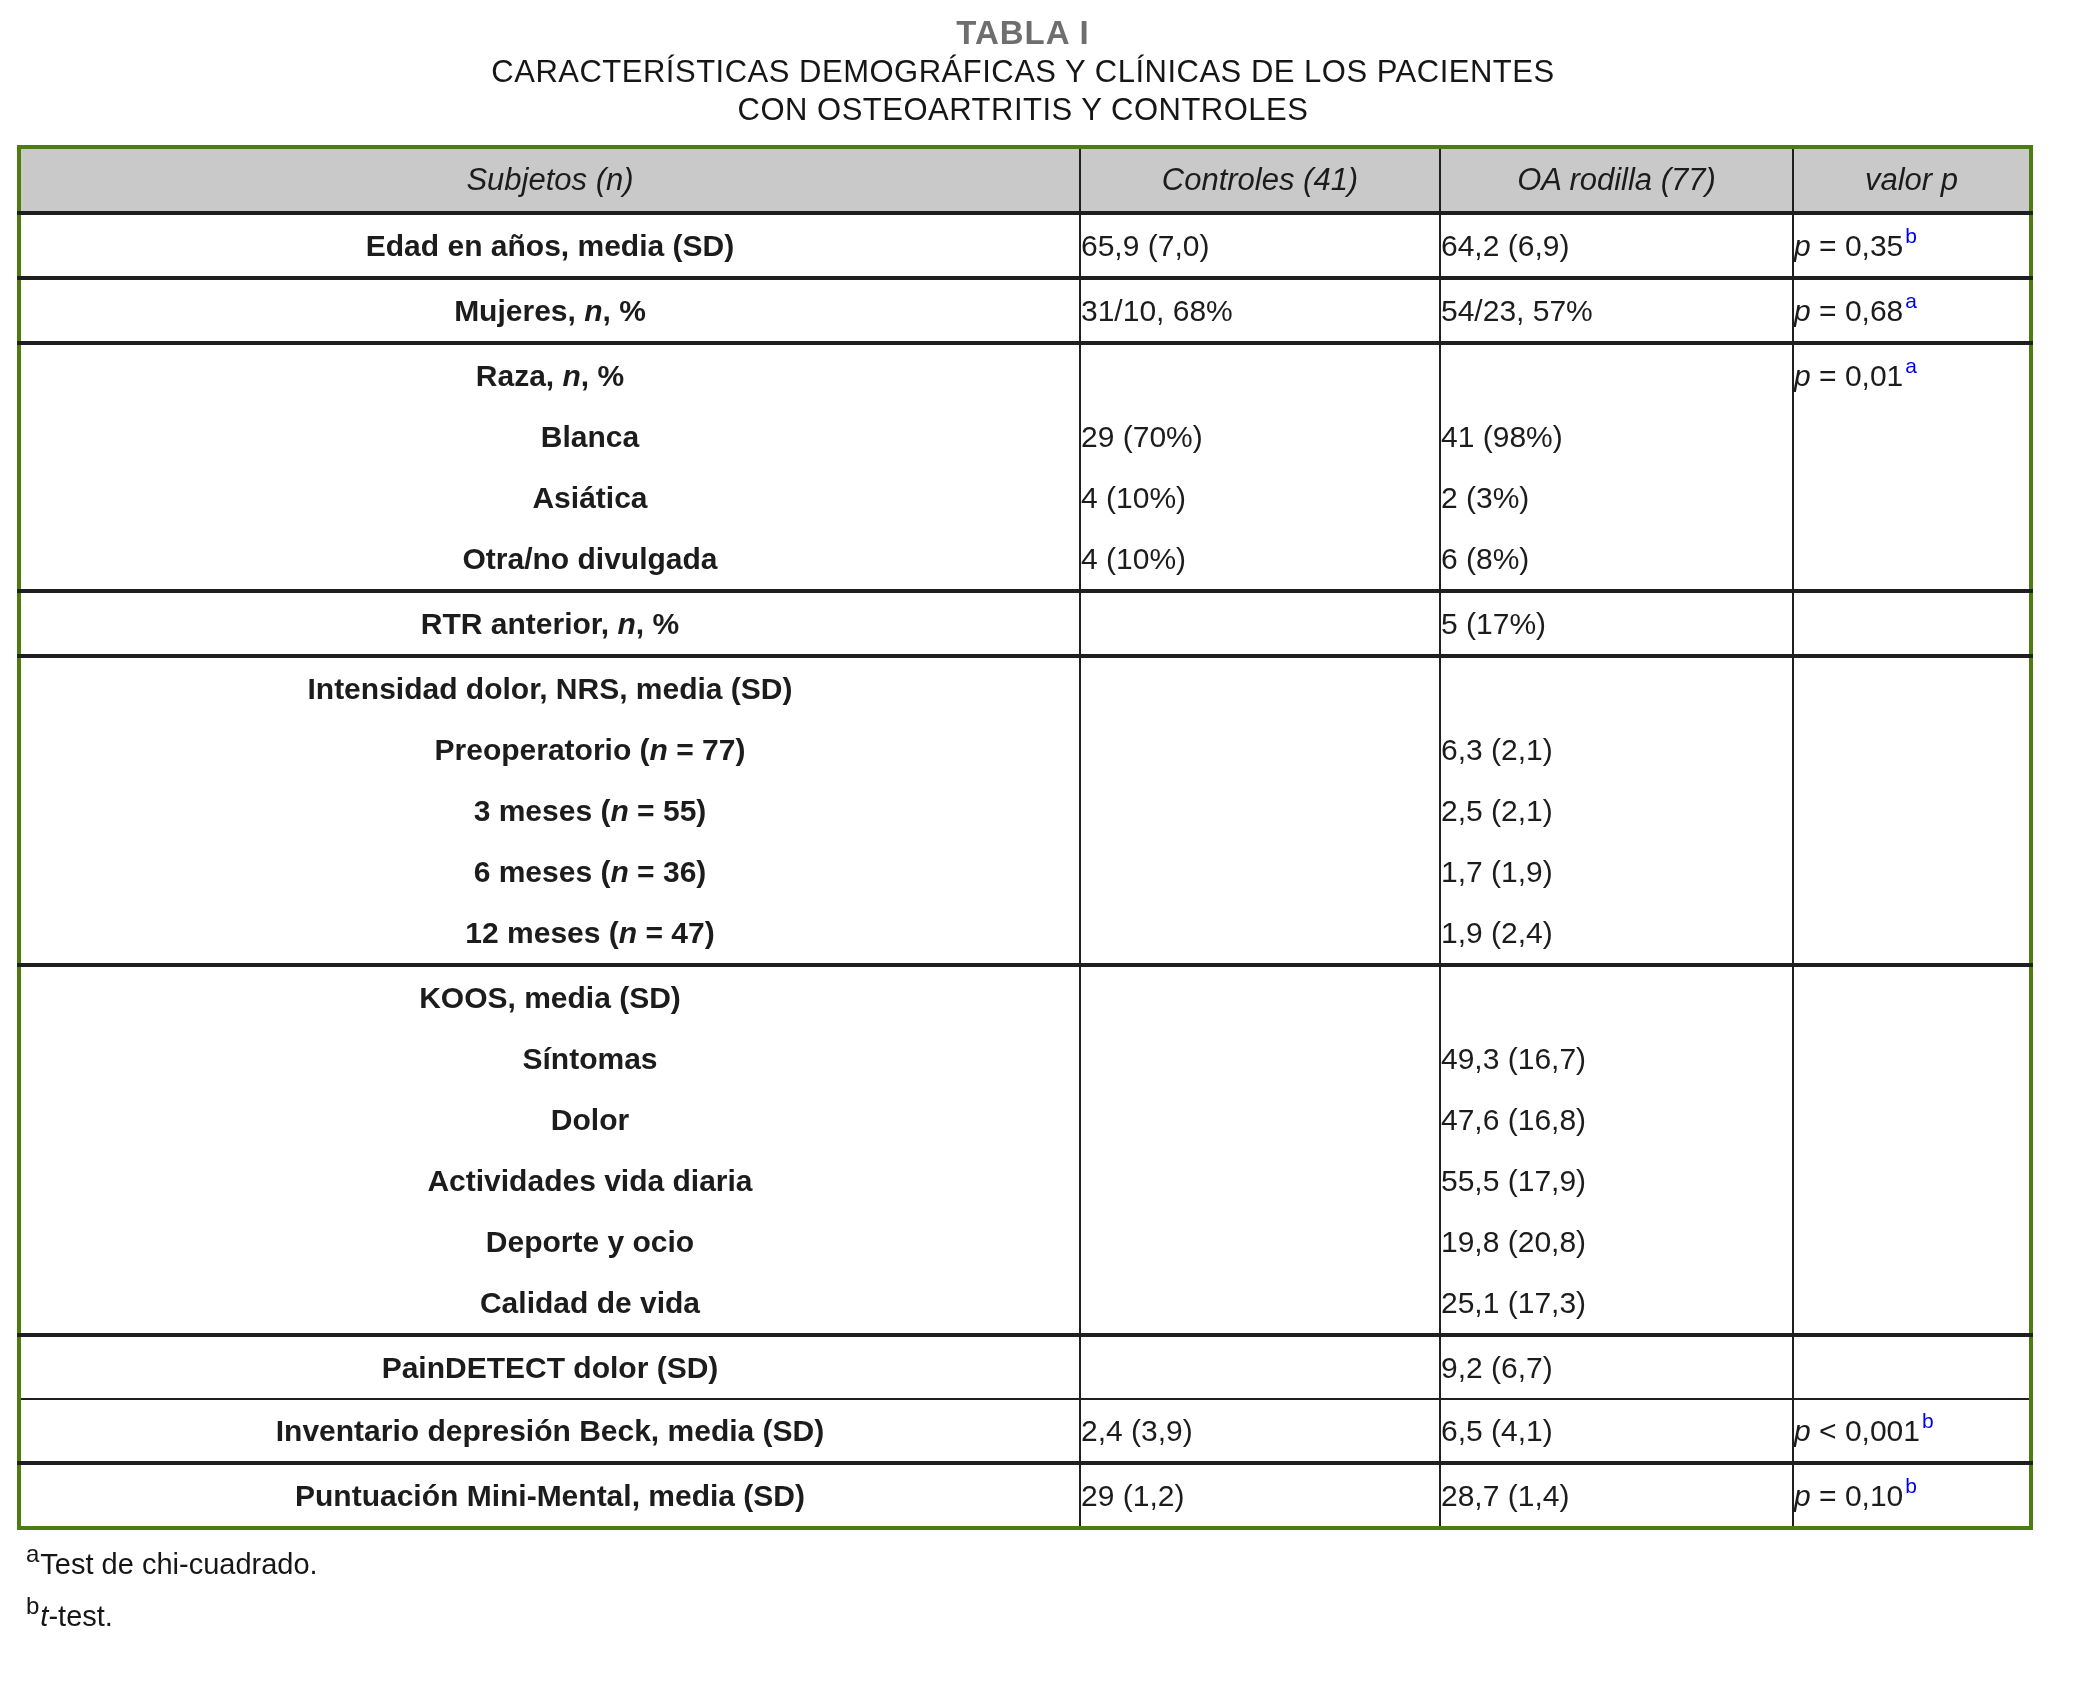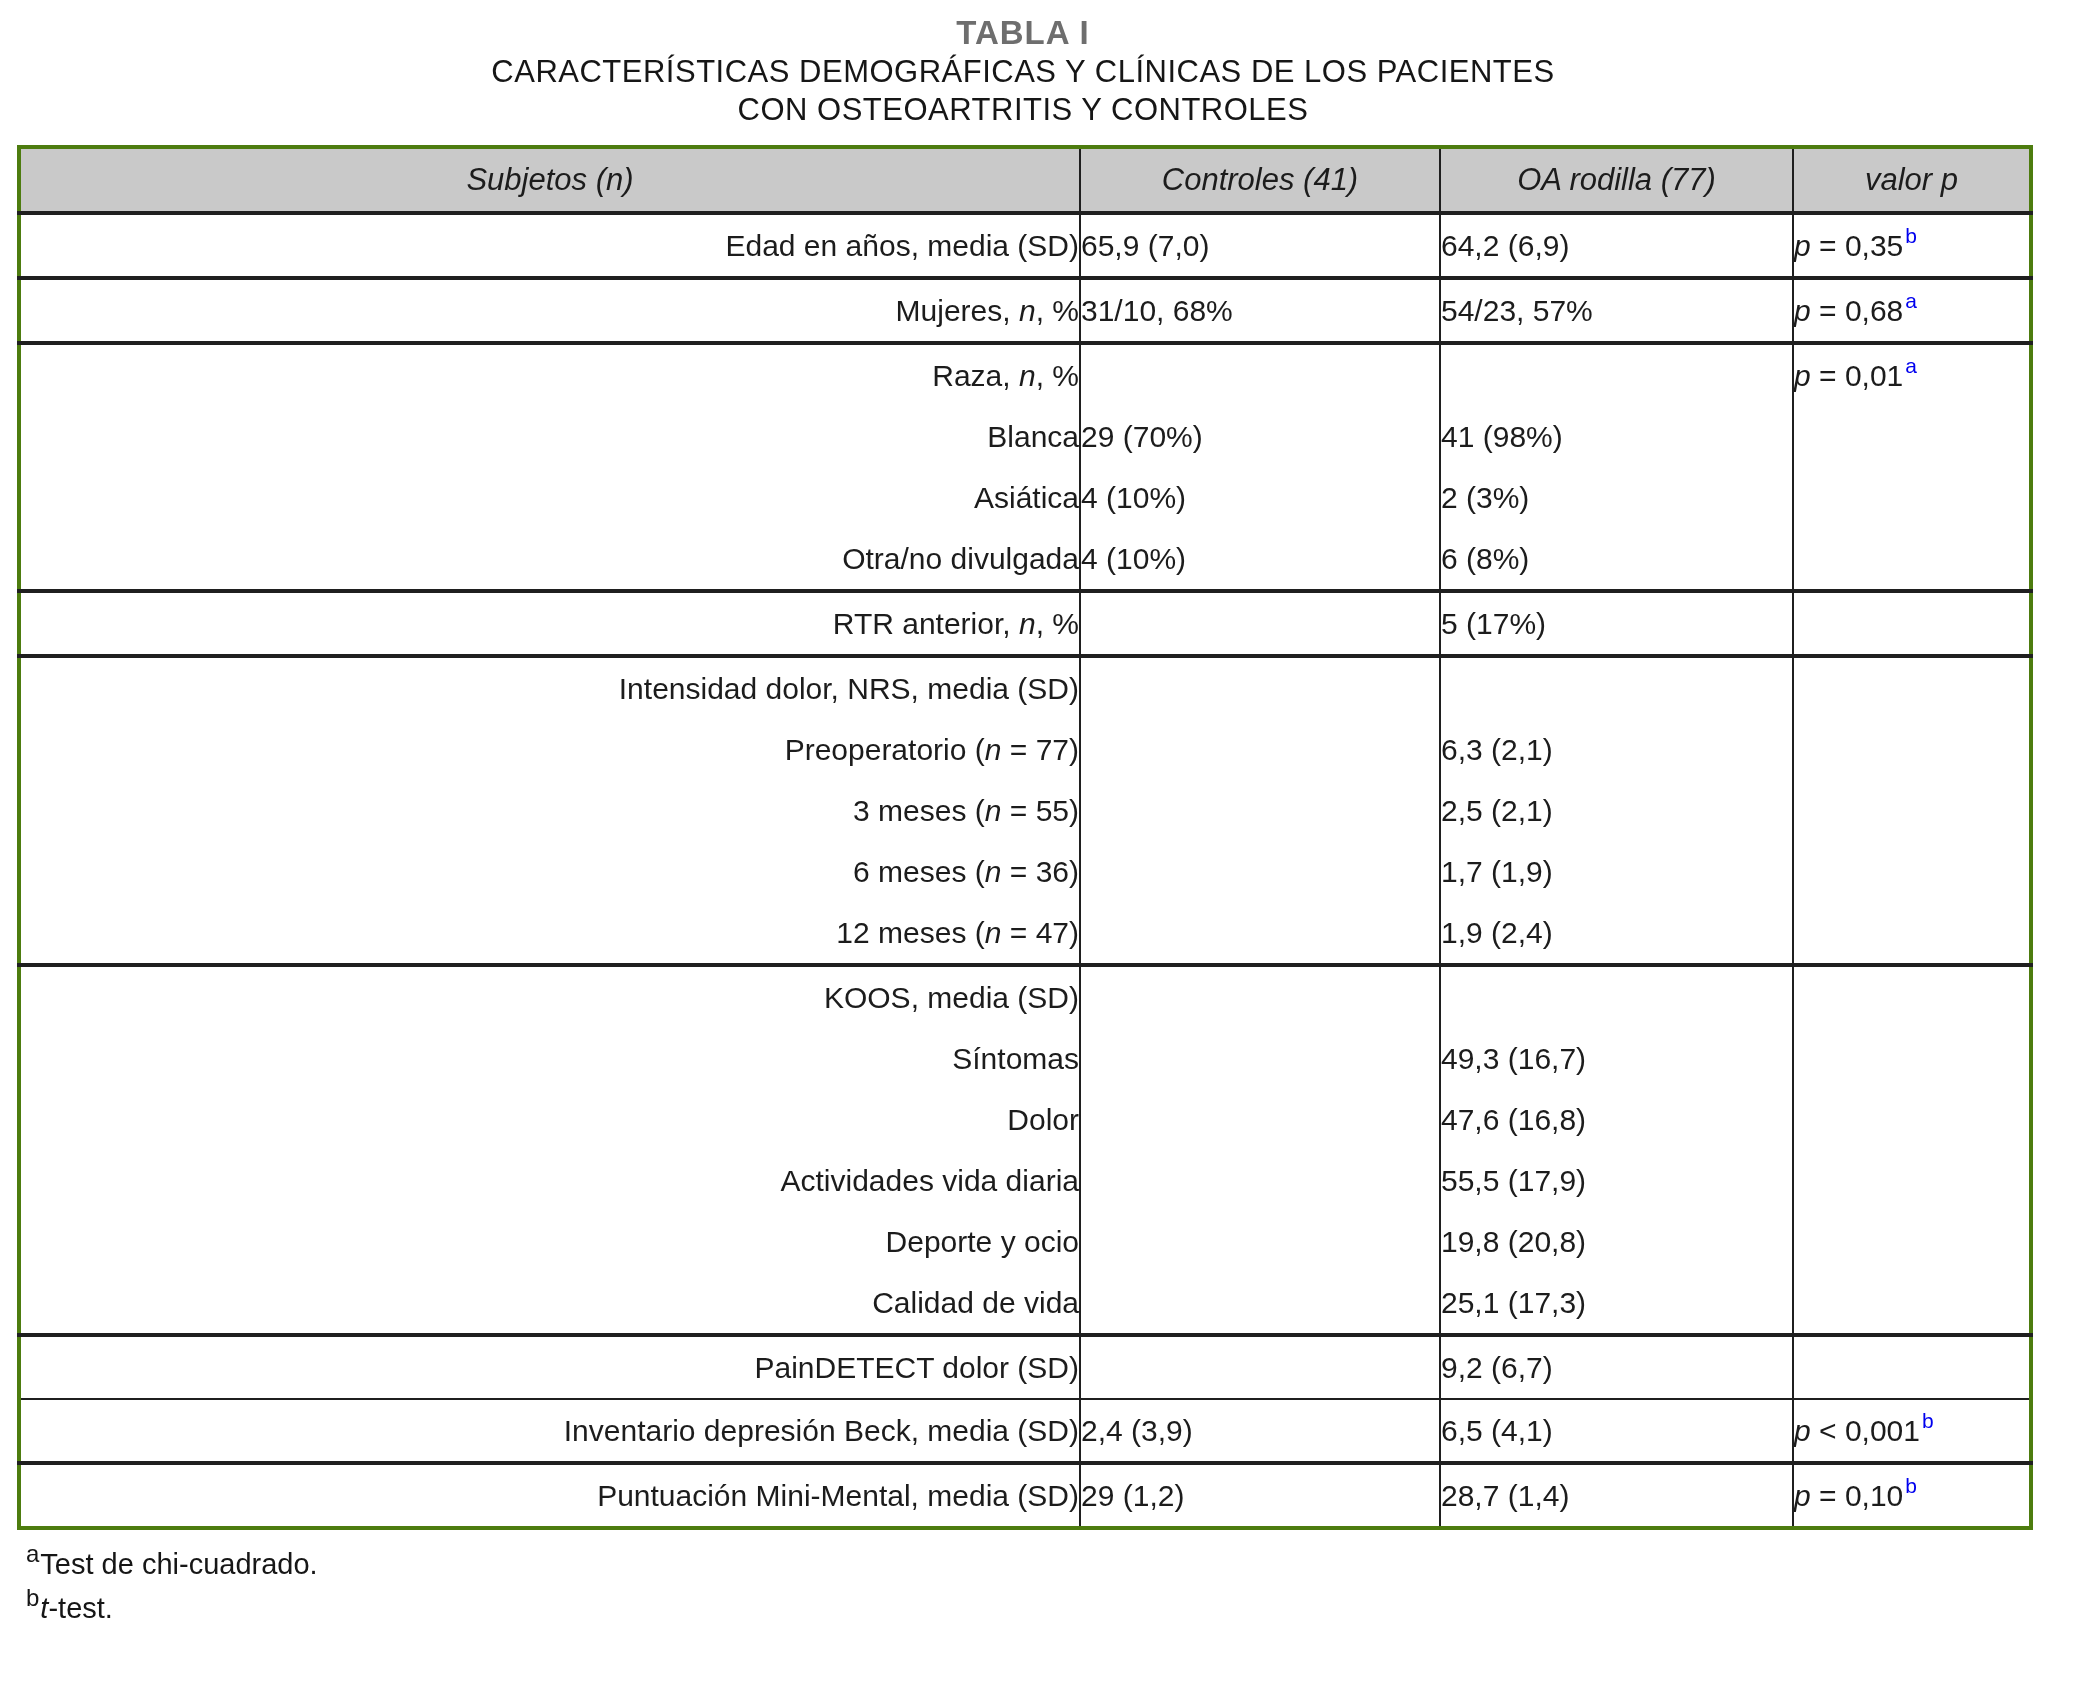--- a/index.html
+++ b/index.html
@@ -55,21 +55,21 @@
     font-weight: normal;
     font-size: 31px;
     height: 62px;
     text-align: center;
     border-bottom: 4px solid #1f1f1f;
   }
   table.demo th + th,
   table.demo td + td { border-left: 2px solid #1f1f1f; }
 
   table.demo td { height: 61px; }
-  td.label { padding-left: 26px; text-align: right; }
+  td.label { padding-left: 26px; text-align: center; font-weight: bold; }
   tr.sub td.label { padding-left: 80px; }
   td.val { padding-left: 18px; text-align: left; }
 
   tr.sep td  { border-bottom: 4px solid #1f1f1f; }
   tr.thin td { border-bottom: 2px solid #1f1f1f; }
 
   .it { font-style: italic; }
   sup.blue {
     color: #0000ee;
     font-size: 21px;
@@ -77,21 +77,21 @@
     vertical-align: 13px;
     margin-left: 2px;
   }
 
   
   .footnotes {
     margin: 12px 0 0 26px;
     font-size: 29px;
     color: #161616;
   }
-  .footnote { line-height: 44px; height: 44px; }
+  .footnote { line-height: 44px; height: 44px; margin-top: 8px; }
   .footnote sup.fn {
     font-size: 24px;
     line-height: 0;
     vertical-align: 12px;
     margin-right: 1px;
   }
 </style>
 </head>
 <body>
 

